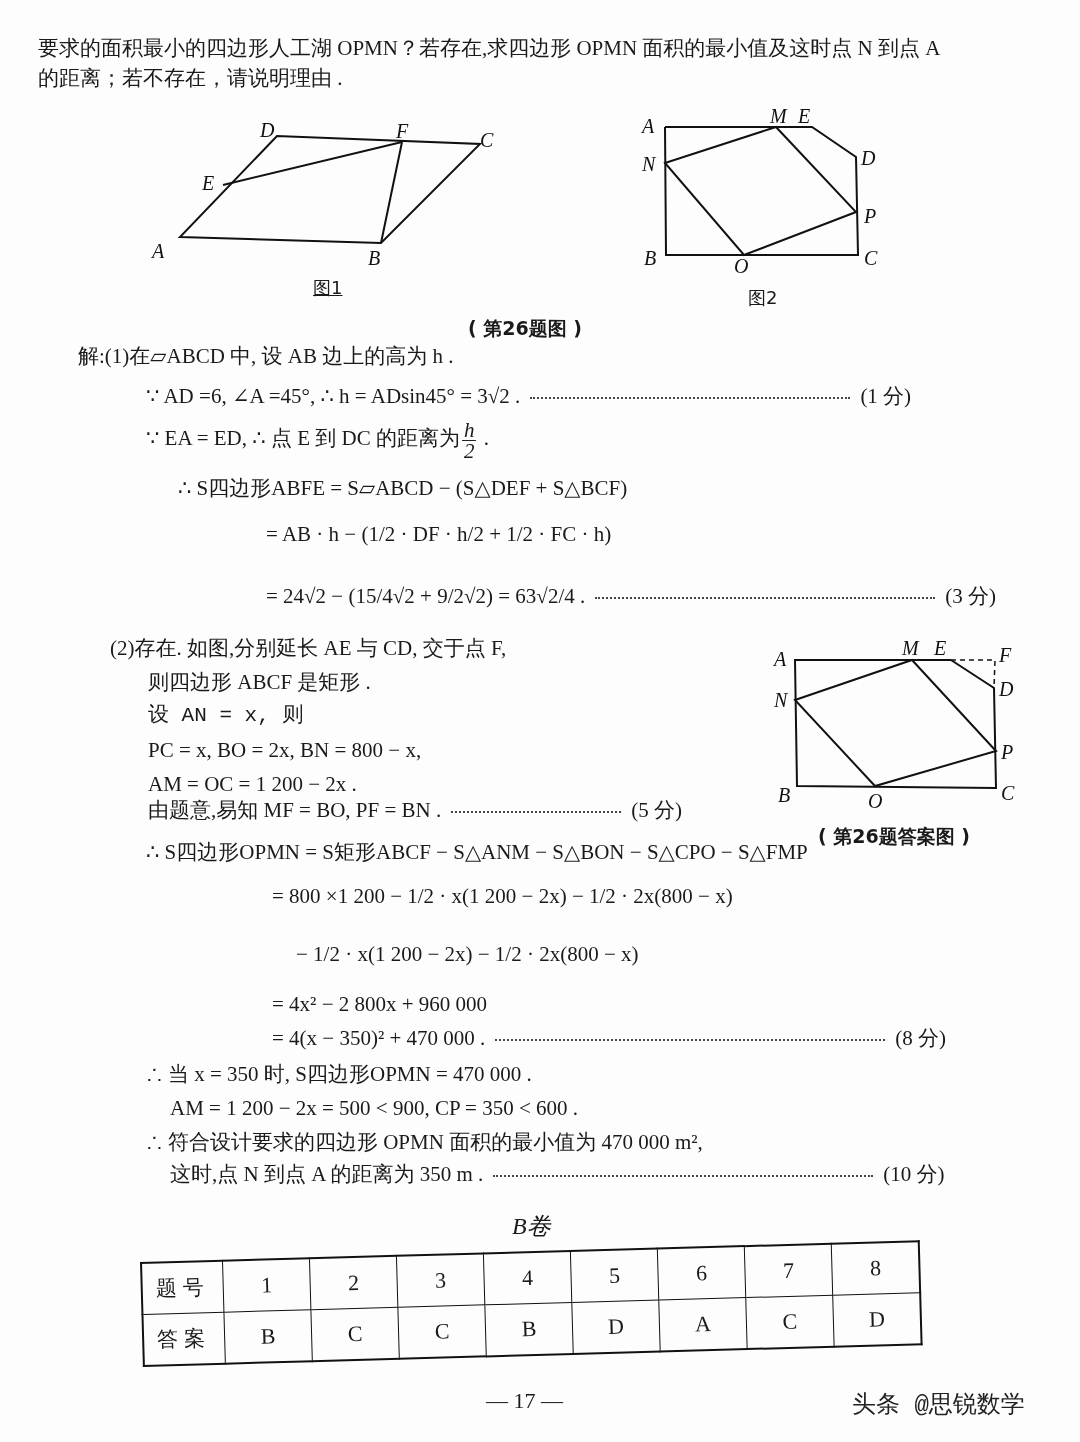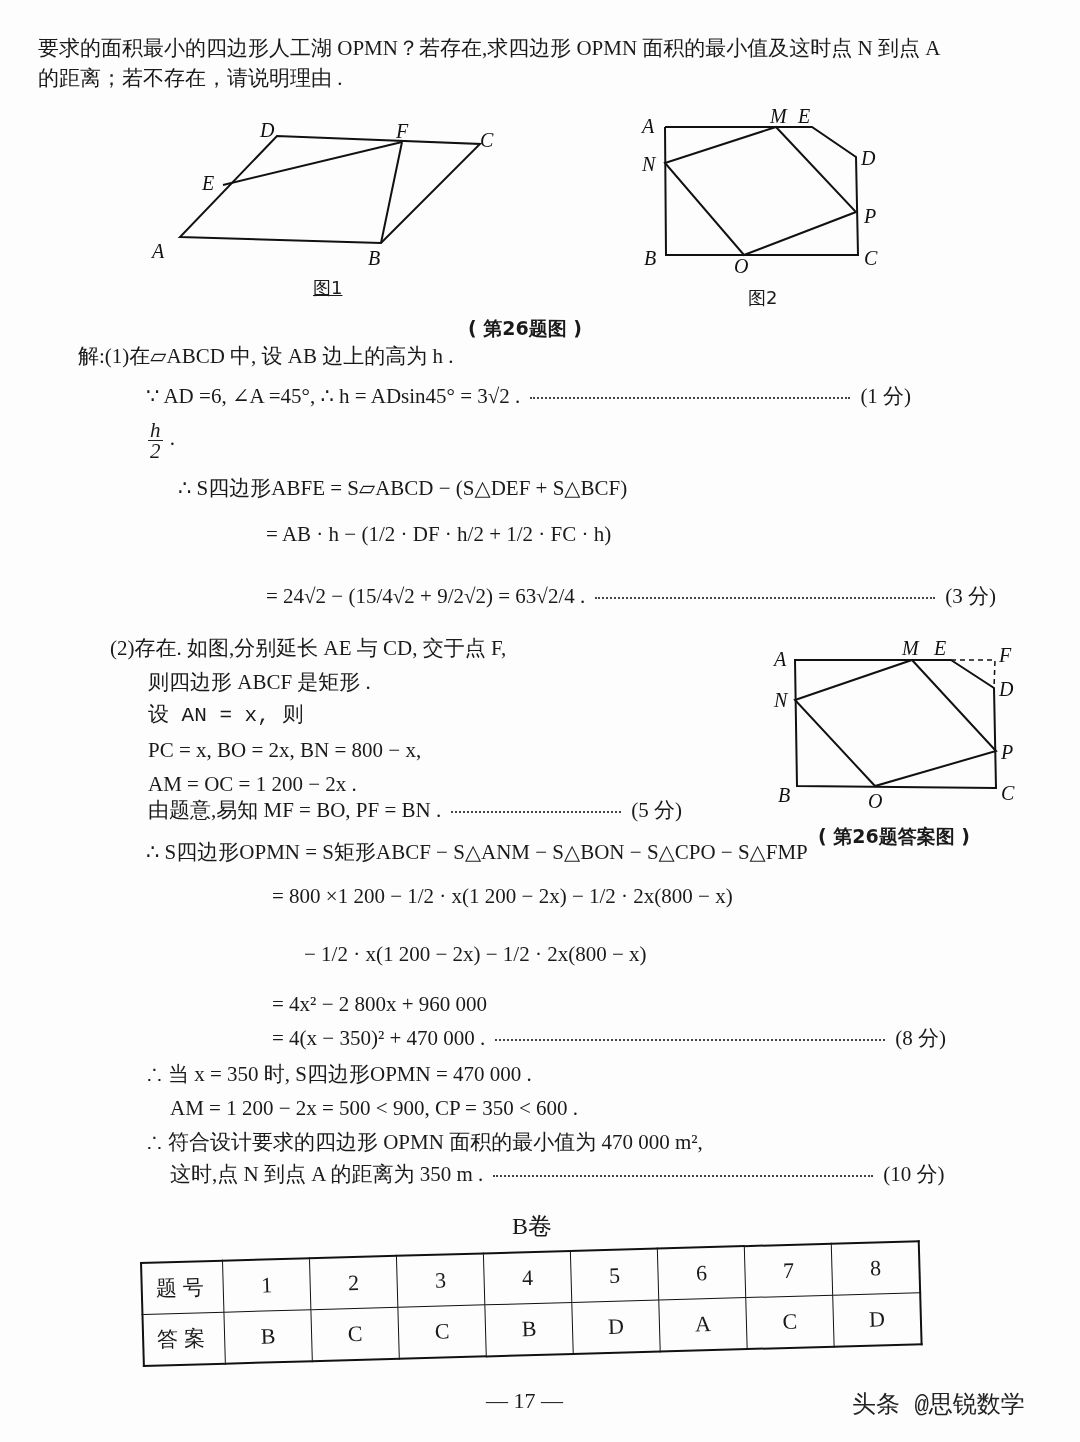--- a/index.html
+++ b/index.html
@@ -60,39 +60,39 @@
 </svg>
 <div class="abs fig-label" style="left:748px;top:286px;text-align:center;">图2</div>
 
 <div class="abs caption" style="left:468px;top:316px;">( 第26题图 )</div>
 
 <div class="abs t" style="left:78px;top:342px;">解:(1)在▱ABCD 中, 设 AB 边上的高为 h .</div>
 <div class="abs t" style="left:146px;top:382px;">
   <span>∵ AD =6, ∠A =45°,  ∴ h = ADsin45° = 3√2 .</span><span class="dots" style="width:320px;"></span><span class="score">(1 分)</span>
 </div>
 <div class="abs t" style="left:146px;top:420px;">
-  <span class="frac it"><span class="num">h</span><span>2</span></span> .
+  <span>∵ EA = ED, ∴ 点 E 到 DC 的距离为</span><span class="frac it"><span class="num">h</span><span>2</span></span> .
 </div>
 <div class="abs t" style="left:146px;top:474px;margin-left:32px;">∴ S四边形ABFE = S▱ABCD − (S△DEF + S△BCF)</div>
 <div class="abs t" style="left:266px;top:520px;">= AB · h − (1/2 · DF · h/2 + 1/2 · FC · h)</div>
 <div class="abs t" style="left:266px;top:582px;">
   <span>= 24√2 − (15/4√2 + 9/2√2) = 63√2/4 .</span><span class="dots" style="width:340px;"></span><span class="score">(3 分)</span>
 </div>
 
 <div class="abs t" style="left:110px;top:634px;">(2)存在. 如图,分别延长 AE 与 CD, 交于点 F,</div>
 <div class="abs t" style="left:148px;top:668px;">则四边形 ABCF 是矩形 .</div>
 <div class="abs t" style="left:148px;top:702px;font-family:Liberation Mono, monospace;">设 AN = x, 则</div>
 <div class="abs t" style="left:148px;top:736px;">PC = x, BO = 2x, BN = 800 − x,</div>
 <div class="abs t" style="left:148px;top:770px;">AM = OC = 1 200 − 2x .</div>
 <div class="abs t" style="left:148px;top:796px;">
   <span>由题意,易知 MF = BO, PF = BN .</span><span class="dots" style="width:170px;"></span><span class="score">(5 分)</span>
 </div>
 <div class="abs t" style="left:146px;top:838px;">∴ S四边形OPMN = S矩形ABCF − S△ANM − S△BON − S△CPO − S△FMP</div>
 <div class="abs t" style="left:272px;top:882px;">= 800 ×1 200 − 1/2 · x(1 200 − 2x) − 1/2 · 2x(800 − x)</div>
-<div class="abs t" style="left:296px;top:940px;margin-left:8px;">− 1/2 · x(1 200 − 2x) − 1/2 · 2x(800 − x)</div>
+<div class="abs t" style="left:296px;top:940px;">− 1/2 · x(1 200 − 2x) − 1/2 · 2x(800 − x)</div>
 <div class="abs t" style="left:272px;top:990px;">= 4x² − 2 800x + 960 000</div>
 <div class="abs t" style="left:272px;top:1024px;">
   <span>= 4(x − 350)² + 470 000 .</span><span class="dots" style="width:390px;"></span><span class="score">(8 分)</span>
 </div>
 <div class="abs t" style="left:146px;top:1060px;">∴ 当 x = 350 时, S四边形OPMN = 470 000 .</div>
 <div class="abs t" style="left:170px;top:1094px;">AM = 1 200 − 2x = 500 &lt; 900, CP = 350 &lt; 600 .</div>
 <div class="abs t" style="left:146px;top:1128px;">∴ 符合设计要求的四边形 OPMN 面积的最小值为 470 000 m²,</div>
 <div class="abs t" style="left:170px;top:1160px;">
   <span>这时,点 N 到点 A 的距离为 350 m .</span><span class="dots" style="width:380px;"></span><span class="score">(10 分)</span>
 </div>
@@ -109,21 +109,21 @@
   <text x="229" y="22">F</text>
   <text x="229" y="56">D</text>
   <text x="4" y="67">N</text>
   <text x="231" y="119">P</text>
   <text x="8" y="162">B</text>
   <text x="98" y="168">O</text>
   <text x="231" y="160">C</text>
 </svg>
 <div class="abs caption" style="left:818px;top:824px;">( 第26题答案图 )</div>
 
-<div class="abs" style="left:512px;top:1210px;font-size:24px;">B卷</div>
+<div class="abs" style="left:512px;top:1210px;font-size:24px;font-style:italic;">B卷</div>
 
 <table class="ans">
   <tbody>
       <tr>
     <td class="hd">题号</td>
     <td>1</td>
     <td>2</td>
     <td>3</td>
     <td>4</td>
     <td>5</td>

